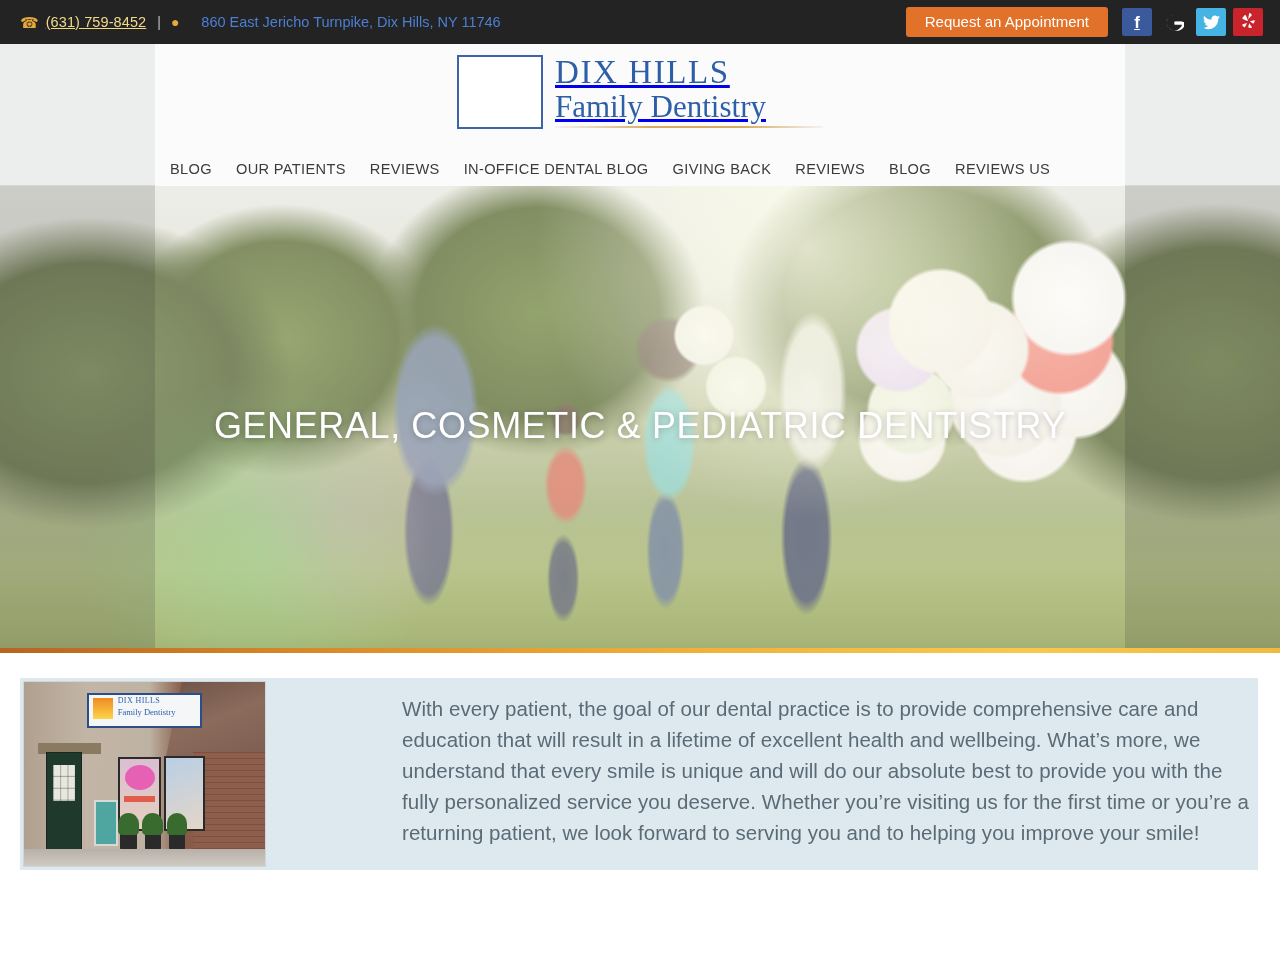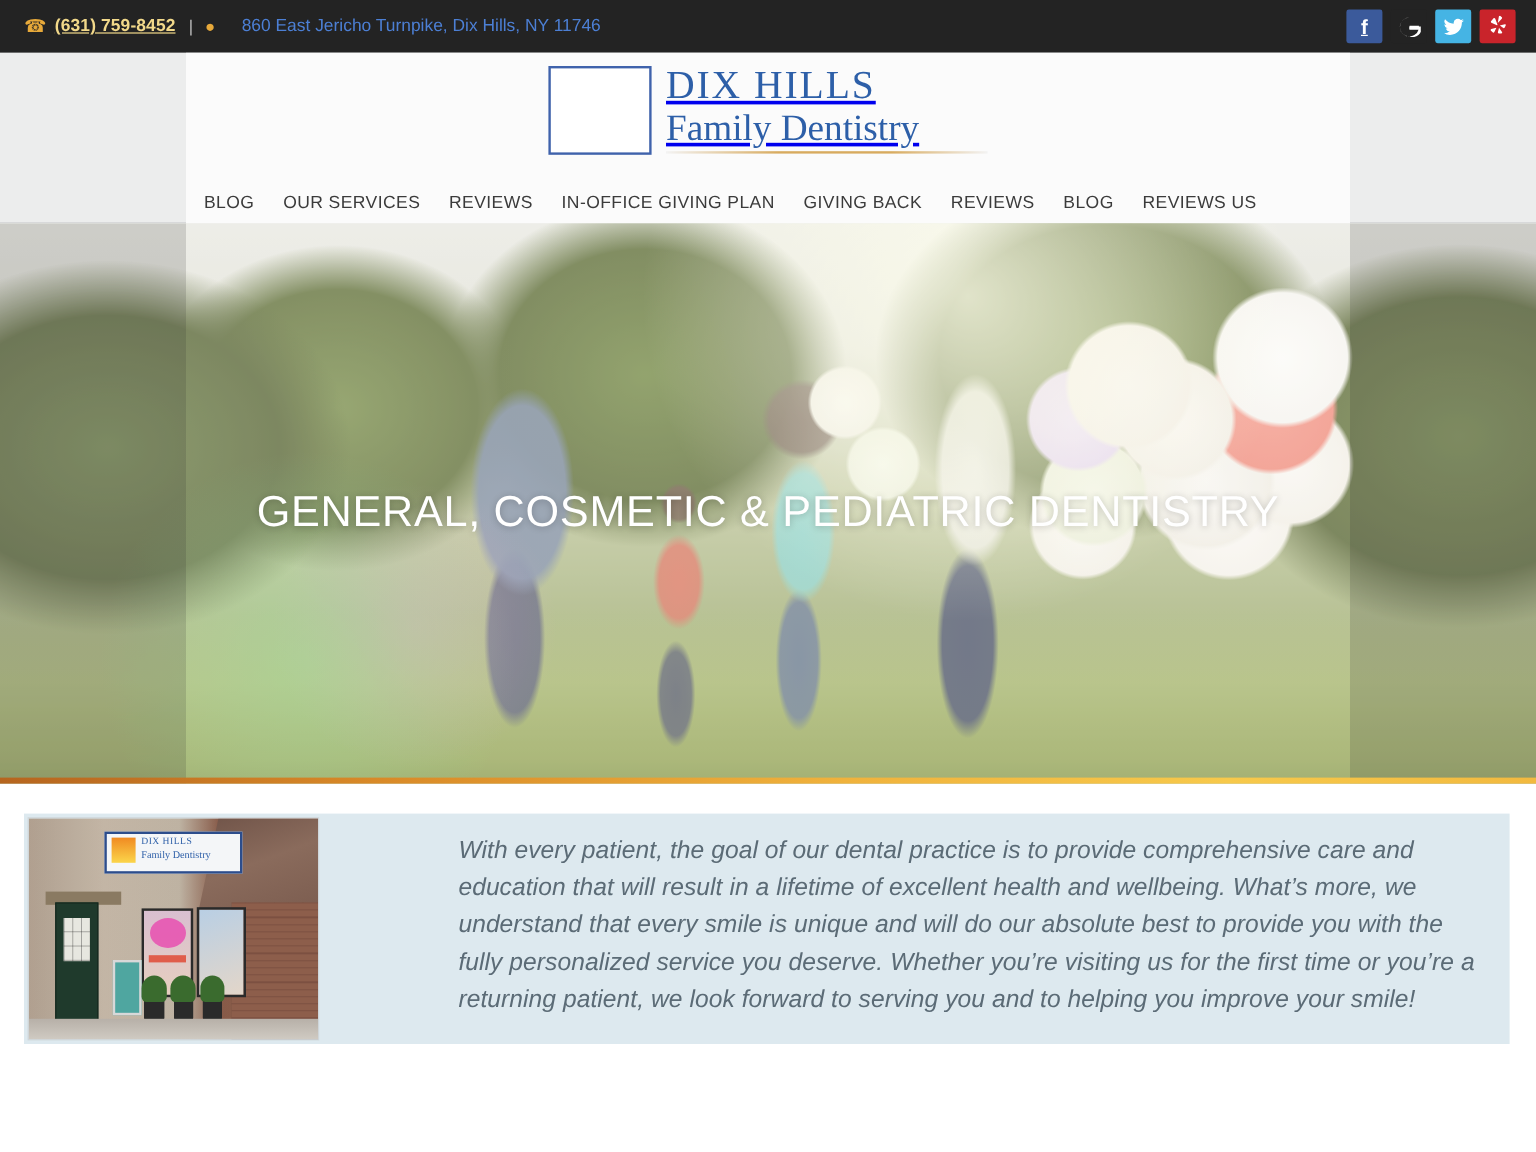--- a/index.html
+++ b/index.html
@@ -7,21 +7,21 @@
     font-family:"Liberation Sans", sans-serif; }
 
   
   .topbar{
     position:absolute; left:0; top:0; width:1280px; height:44px;
     background:#232323; display:flex; align-items:center;
   }
   .tb-left{ display:flex; align-items:center; margin-left:20px; height:100%; }
   .phone-ico{ color:#e7a93a; font-size:15px; margin-right:7px; line-height:1;
     transform:scaleX(-1); display:inline-block; }
-  .tb-phone{ color:#f2d98a; font-size:14.5px; font-weight:bold; letter-spacing:.1px; }
+  .tb-phone{ color:#f2d98a; font-size:14.5px; font-weight:normal; letter-spacing:.1px; }
   .tb-sep{ color:#bdbdbd; font-size:14px; margin:0 10px 0 11px; }
   .pin-ico{ color:#e7a93a; font-size:14px; margin-right:6px; line-height:1; }
   .tb-addr{ color:#4c7fd4; font-size:14.5px; text-decoration:none;margin-left:16px; }
 
   .tb-right{ position:absolute; right:0; top:0; height:44px; display:flex;
     align-items:center; }
   .appt-btn{
     background:#e2722a; color:#fff; border:none; border-radius:3px;
     font-size:15px; font-family:"Liberation Sans", sans-serif;
     padding:0 19px; height:30px; line-height:30px; cursor:pointer;
@@ -182,36 +182,37 @@
   .ip-stand{ position:absolute; left:29%; top:64%; width:10%; height:25%;
     background:#4fa6a0; border:2px solid #d8d8d8; }
   .ip-plant{ position:absolute; bottom:6%; width:7%; height:13%;
     background:#2a2a2a; border-radius:0 0 30% 30%; }
   .ip-plant:before{ content:""; position:absolute; left:-12%; top:-75%;
     width:124%; height:90%; background:#3a6b2e; border-radius:50% 50% 20% 20%; }
   .ip-walk{ position:absolute; left:0; bottom:0; width:100%; height:9%;
     background:linear-gradient(180deg,#b7b0a8,#cfcac2); }
 
   .intro-text{
-    position:absolute; left:382px; top:693px; width:862px;
-    color:#5b6b76; font-size:20.5px; line-height:31px; letter-spacing:.05px;font-style:italic;
+    position:absolute; left:402px; top:693px; width:862px;
+    color:#5b6b76; font-size:20.5px; line-height:31px; letter-spacing:.05px;
   }
 </style>
 </head>
 <body>
 
 <div class="topbar">
   <div class="tb-left">
     <span class="phone-ico">☎</span>
     <a class="tb-phone" href="#">(631) 759-8452</a>
     <span class="tb-sep">|</span>
     <span class="pin-ico">●</span>
     <a class="tb-addr" href="#">860 East Jericho Turnpike, Dix Hills, NY 11746</a>
   </div>
   <div class="tb-right">
+    <button class="appt-btn">Request an Appointment</button>
     <div class="socials">
       <a class="soc soc-fb" href="#">f</a>
       <a class="soc soc-g" href="#">
         <svg width="19" height="19" viewBox="0 0 24 24" aria-hidden="true">
           <path fill="#ffffff" d="M12 2a10 10 0 1 0 9.6 12.8h-9.6v-3.4h13.2A10 10 0 0 1 12 22 10 10 0 0 1 12 2z"></path>
           <path fill="#ffffff" d="M12.2 10.6H22v3.4h-9.8z"></path>
         </svg>
       </a>
       <a class="soc soc-tw" href="#">
         <svg width="17" height="15" viewBox="0 0 24 20" aria-hidden="true">
@@ -248,23 +249,23 @@
     <span class="logo-text">
       <span class="logo-l1">DIX HILLS</span>
       <span class="logo-l2">Family Dentistry</span>
       <span class="logo-rule"></span>
     </span>
   </a>
 </div>
 
 <nav class="nav">
   <a href="#">BLOG</a>
-  <a href="#">OUR SERVICES</a>
+  <a href="#">OUR PATIENTS</a>
   <a href="#">REVIEWS</a>
-  <a href="#">IN-OFFICE GIVING PLAN</a>
+  <a href="#">IN-OFFICE DENTAL BLOG</a>
   <a href="#">GIVING BACK</a>
   <a href="#">REVIEWS</a>
   <a href="#">BLOG</a>
   <a href="#">REVIEWS US</a>
 </nav>
 
 <section class="hero">
   <div class="hero-photo"></div>
   <div class="hero-wash"></div>
   <div class="hero-side l"></div>

